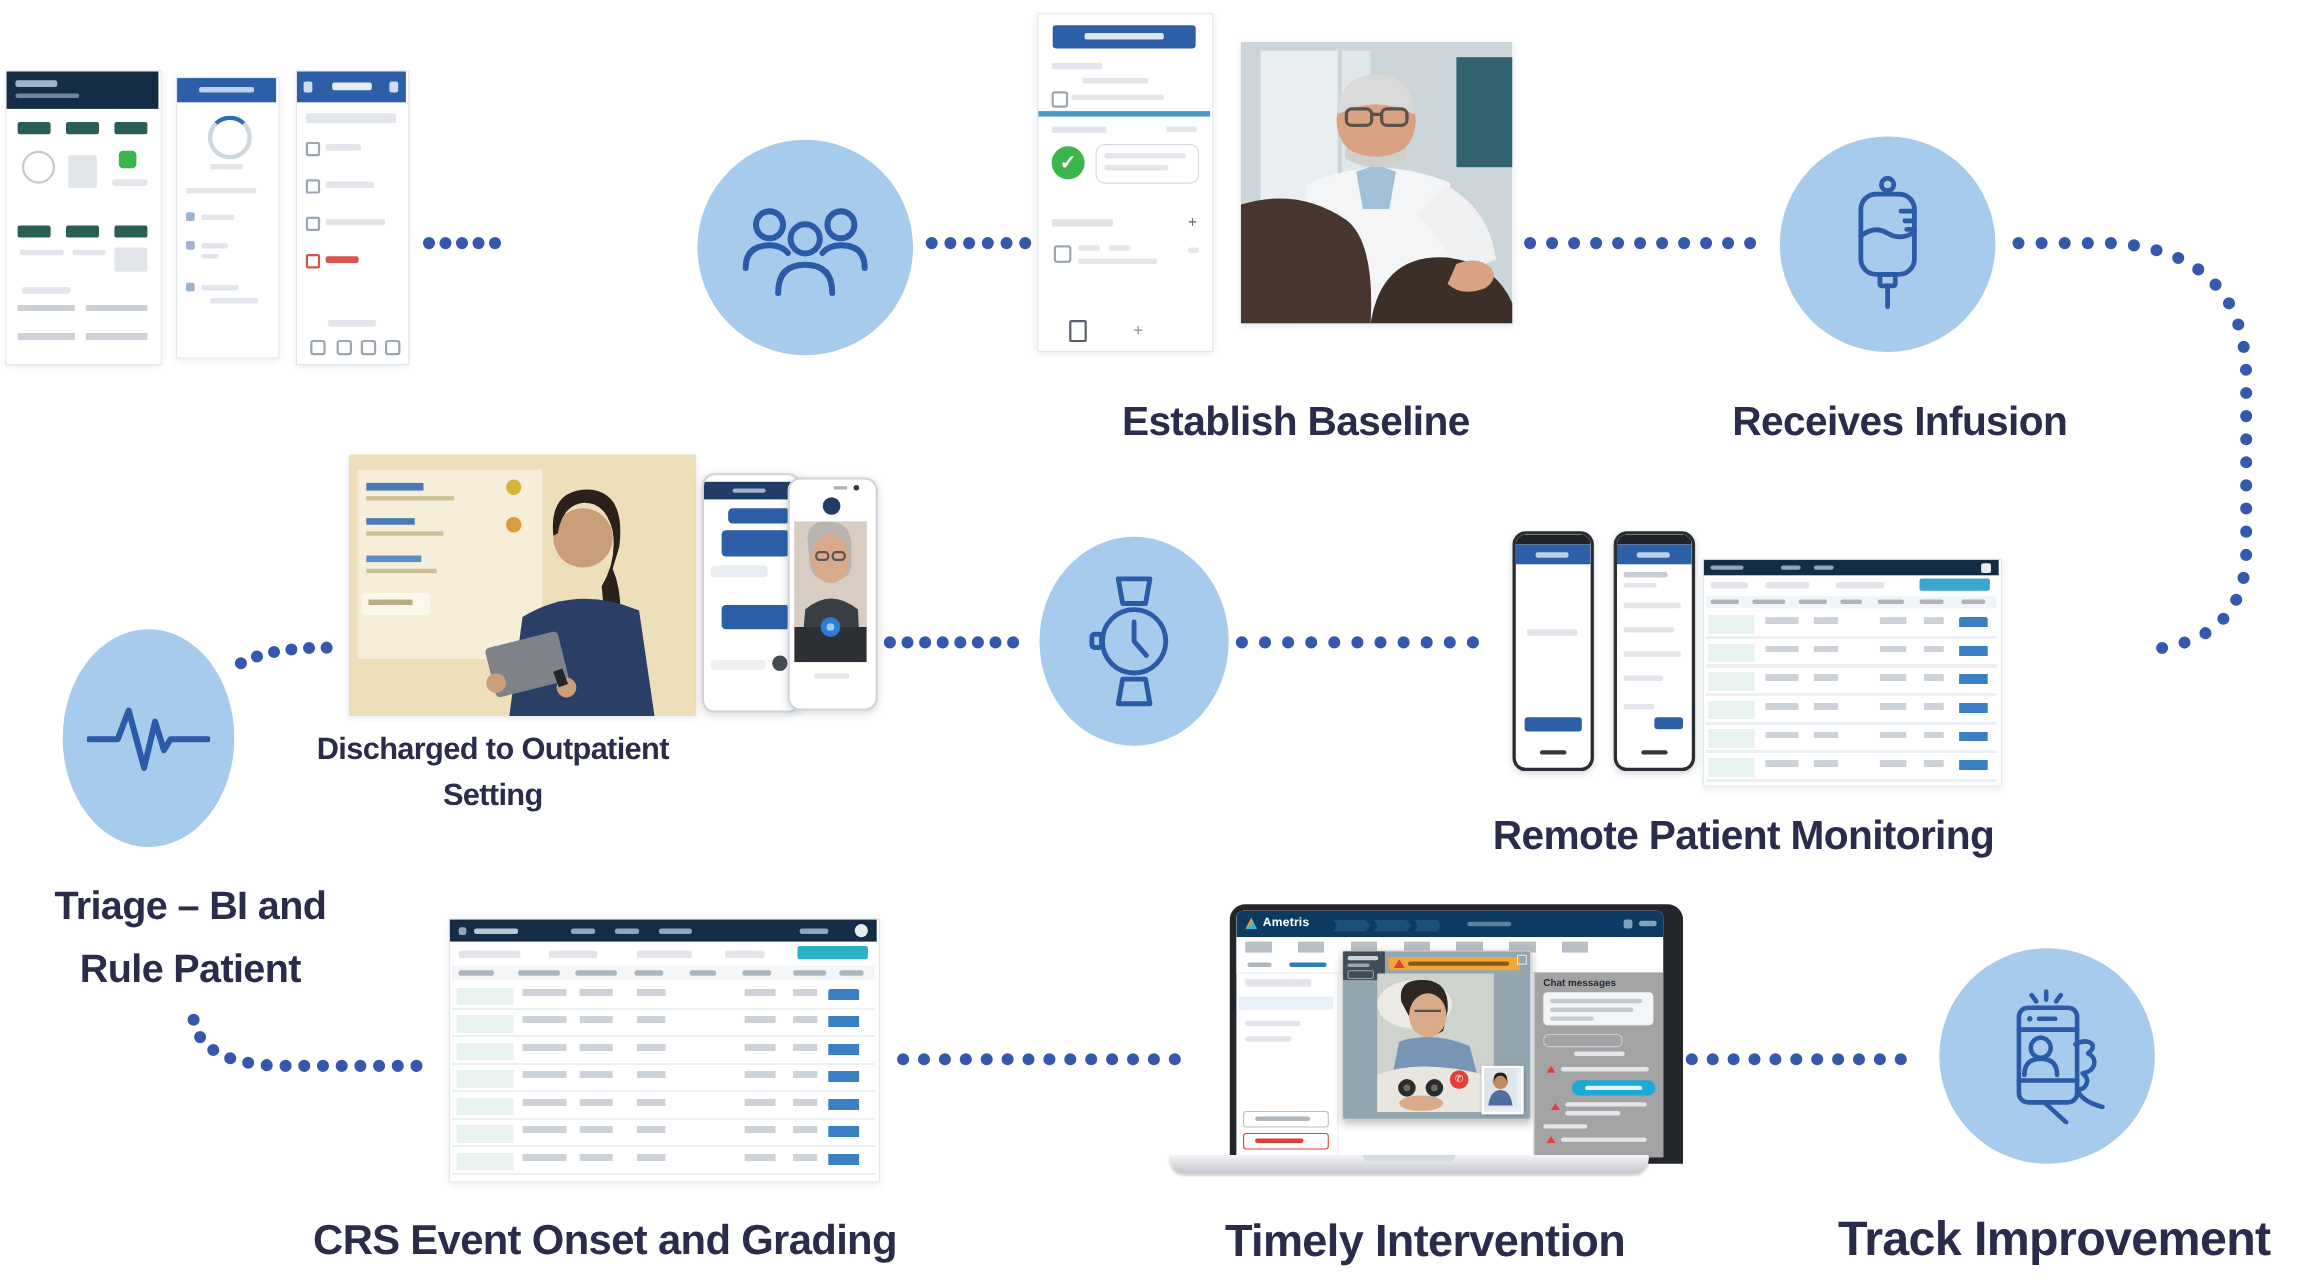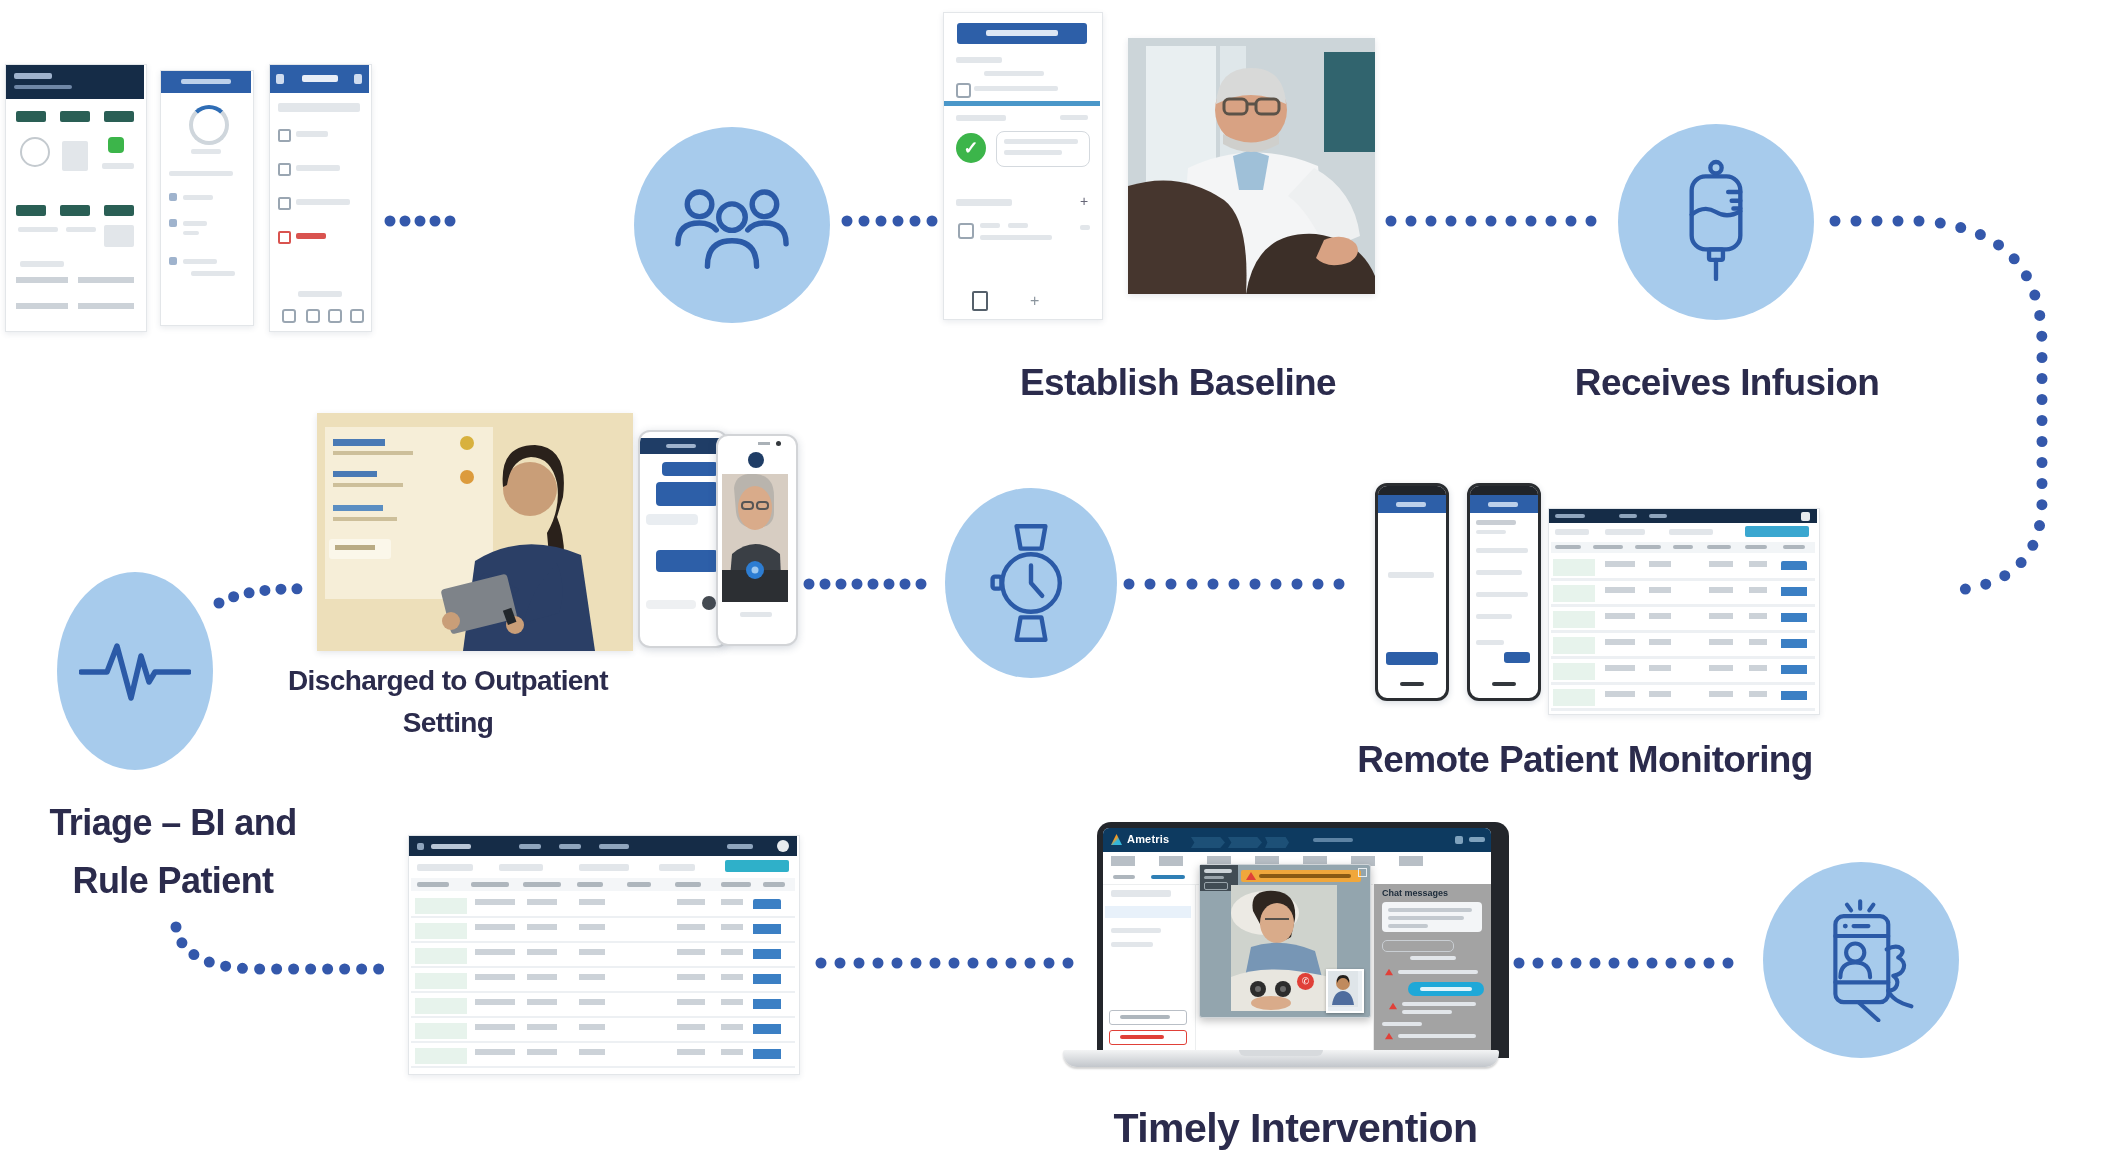--- a/index.html
+++ b/index.html
@@ -27,21 +27,21 @@
   .bluebar{position:absolute;background:var(--blue,#2d5fa8);border-radius:3px;}
   .row-stripes{position:absolute;background-image:repeating-linear-gradient(180deg,transparent 0 23px,#edf0f3 23px 26px);}
   .col-bars{position:absolute;background-image:repeating-linear-gradient(180deg,#ccd2d8 0 6px,transparent 6px 26px);}
   .chip-col{position:absolute;background-image:repeating-linear-gradient(180deg,var(--chip-blue,#3b7fc4) 0 9px,transparent 9px 26px);border-radius:2px;}
   .tint-col{position:absolute;background-image:repeating-linear-gradient(180deg,#e7f3ec 0 17px,transparent 17px 26px);}
   .phone{position:absolute;background:#fff;border:3px solid #2a2d31;border-radius:12px;
          box-shadow:0 2px 6px rgba(40,60,90,.18);overflow:hidden;z-index:2;}
   .soft-phone{position:absolute;background:#fff;border:2px solid #d2d4d7;border-radius:12px;
          box-shadow:0 2px 8px rgba(40,60,90,.20);overflow:hidden;z-index:3;}
   .laptop-screen{position:absolute;background:#23262b;border-radius:14px 14px 0 0;
-         padding:6px 6px 0 6px;z-index:2;}
+         padding:6px 6px 0 6px;z-index:2;margin-left:21px;}
   .laptop-inner{position:relative;width:388px;height:224px;background:#fff;
          border-radius:6px 6px 0 0;overflow:hidden;}
   .laptop-base{position:absolute;background:linear-gradient(#f3f4f5,#c2c6cb);
          border-radius:2px 2px 14px 14px;z-index:3;box-shadow:0 2px 2px rgba(0,0,0,.18);}
   .crumb{display:inline-block;width:34px;height:11px;background:#1d5077;
          clip-path:polygon(0 0,86% 0,100% 50%,86% 100%,0 100%,10% 50%);margin-right:3px;}
   .warn-tri{position:absolute;width:0;height:0;border-left:5px solid transparent;
          border-right:5px solid transparent;border-bottom:8px solid var(--red,#e04038);}
 </style>
 </head>
@@ -347,20 +347,21 @@
     </div>
     <div class="row-stripes" style="left:2px;top:57px;width:384px;height:176px;background-image:repeating-linear-gradient(180deg,transparent 0 23px,#edf0f3 23px 25px);"></div>
     <div class="tint-col" style="left:6px;top:62px;width:52px;height:168px;background-image:repeating-linear-gradient(180deg,#e7f3ec 0 16px,transparent 16px 25px);"></div>
     <div class="col-bars" style="left:66px;top:63px;width:40px;height:168px;background-image:repeating-linear-gradient(180deg,#ccd2d8 0 6px,transparent 6px 25px);"></div>
     <div class="col-bars" style="left:118px;top:63px;width:30px;height:168px;background-image:repeating-linear-gradient(180deg,#ccd2d8 0 6px,transparent 6px 25px);"></div>
     <div class="col-bars" style="left:170px;top:63px;width:26px;height:168px;background-image:repeating-linear-gradient(180deg,#ccd2d8 0 6px,transparent 6px 25px);"></div>
     <div class="col-bars" style="left:268px;top:63px;width:28px;height:168px;background-image:repeating-linear-gradient(180deg,#ccd2d8 0 6px,transparent 6px 25px);"></div>
     <div class="col-bars" style="left:312px;top:63px;width:22px;height:168px;background-image:repeating-linear-gradient(180deg,#ccd2d8 0 6px,transparent 6px 25px);"></div>
     <div class="chip-col" style="left:344px;top:63px;width:28px;height:168px;background-image:repeating-linear-gradient(180deg,var(--chip-blue,#3b7fc4) 0 10px,transparent 10px 25px);"></div>
   </div>
+  <div class="step-label" style="left:250px;top:1100px;width:600px;font-size:38px;">CRS Event Onset and Grading</div>
 
   <div class="laptop-screen" style="left:1097px;top:822px;width:400px;height:230px;">
     <div class="laptop-inner">
       <div class="abs" style="left:0;top:0;width:388px;height:24px;background:var(--header-navy,#0d3a60);">
         <span class="abs" style="left:8px;top:6px;width:11px;height:11px;background:linear-gradient(135deg,#f59a23 40%,#35b6d9 60%);clip-path:polygon(50% 0,100% 100%,0 100%);"></span>
         <span class="abs" style="left:24px;top:5px;color:#fff;font-size:11px;font-weight:700;letter-spacing:.2px;">Ametris</span>
         <span class="abs" style="left:88px;top:6px;">
           <span class="crumb"></span><span class="crumb"></span><span class="crumb" style="width:24px;"></span>
         </span>
         <span class="bar" style="left:210px;top:10px;width:40px;height:4px;background:#5d83a4;"></span>
@@ -456,14 +457,15 @@
       <rect x="44" y="22" width="64" height="104" rx="10"></rect>
       <path d="M44 46 H108 M44 102 H108 M66 34 H84"></path>
       <circle cx="56" cy="34" r="3" fill="var(--icon-stroke,#2b5aa7)" stroke="none"></circle>
       <circle cx="68" cy="66" r="11"></circle>
       <path d="M50 96 Q50 78 68 78 Q86 78 86 96"></path>
       <path d="M58 8 L63 15 M74 4 V13 M90 8 L85 15"></path>
       <path d="M106 62 C122 54 132 64 120 72 C132 78 128 92 114 94 C123 100 119 112 108 112 C112 122 124 128 136 131"></path>
       <path d="M72 126 L96 148"></path>
     </svg>
   </div>
+  <div class="step-label" style="left:1629px;top:1094px;width:477px;font-size:44px;">Track Improvement</div>
 
 </div>
 
 </body></html>

